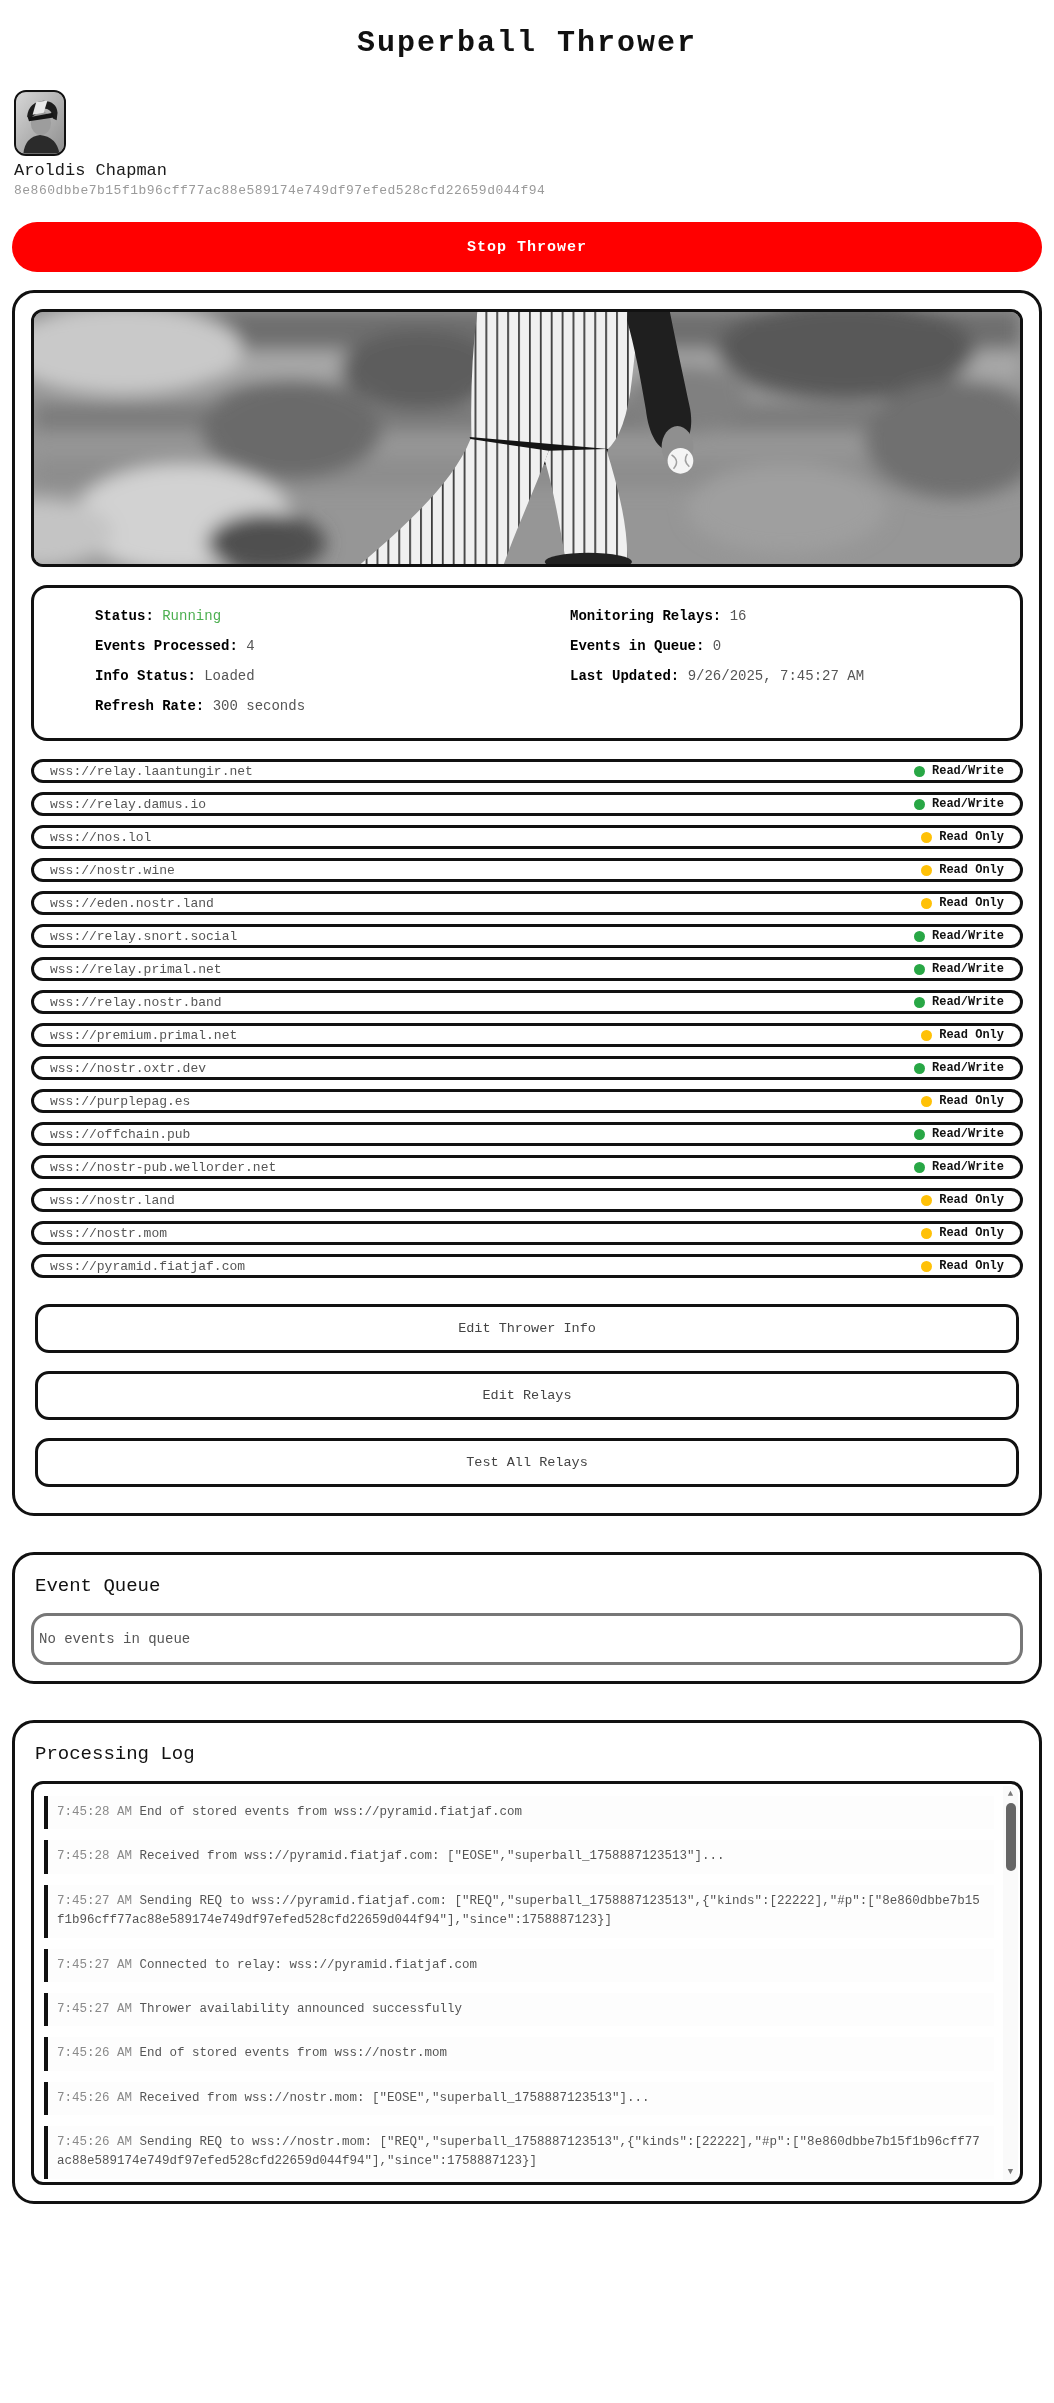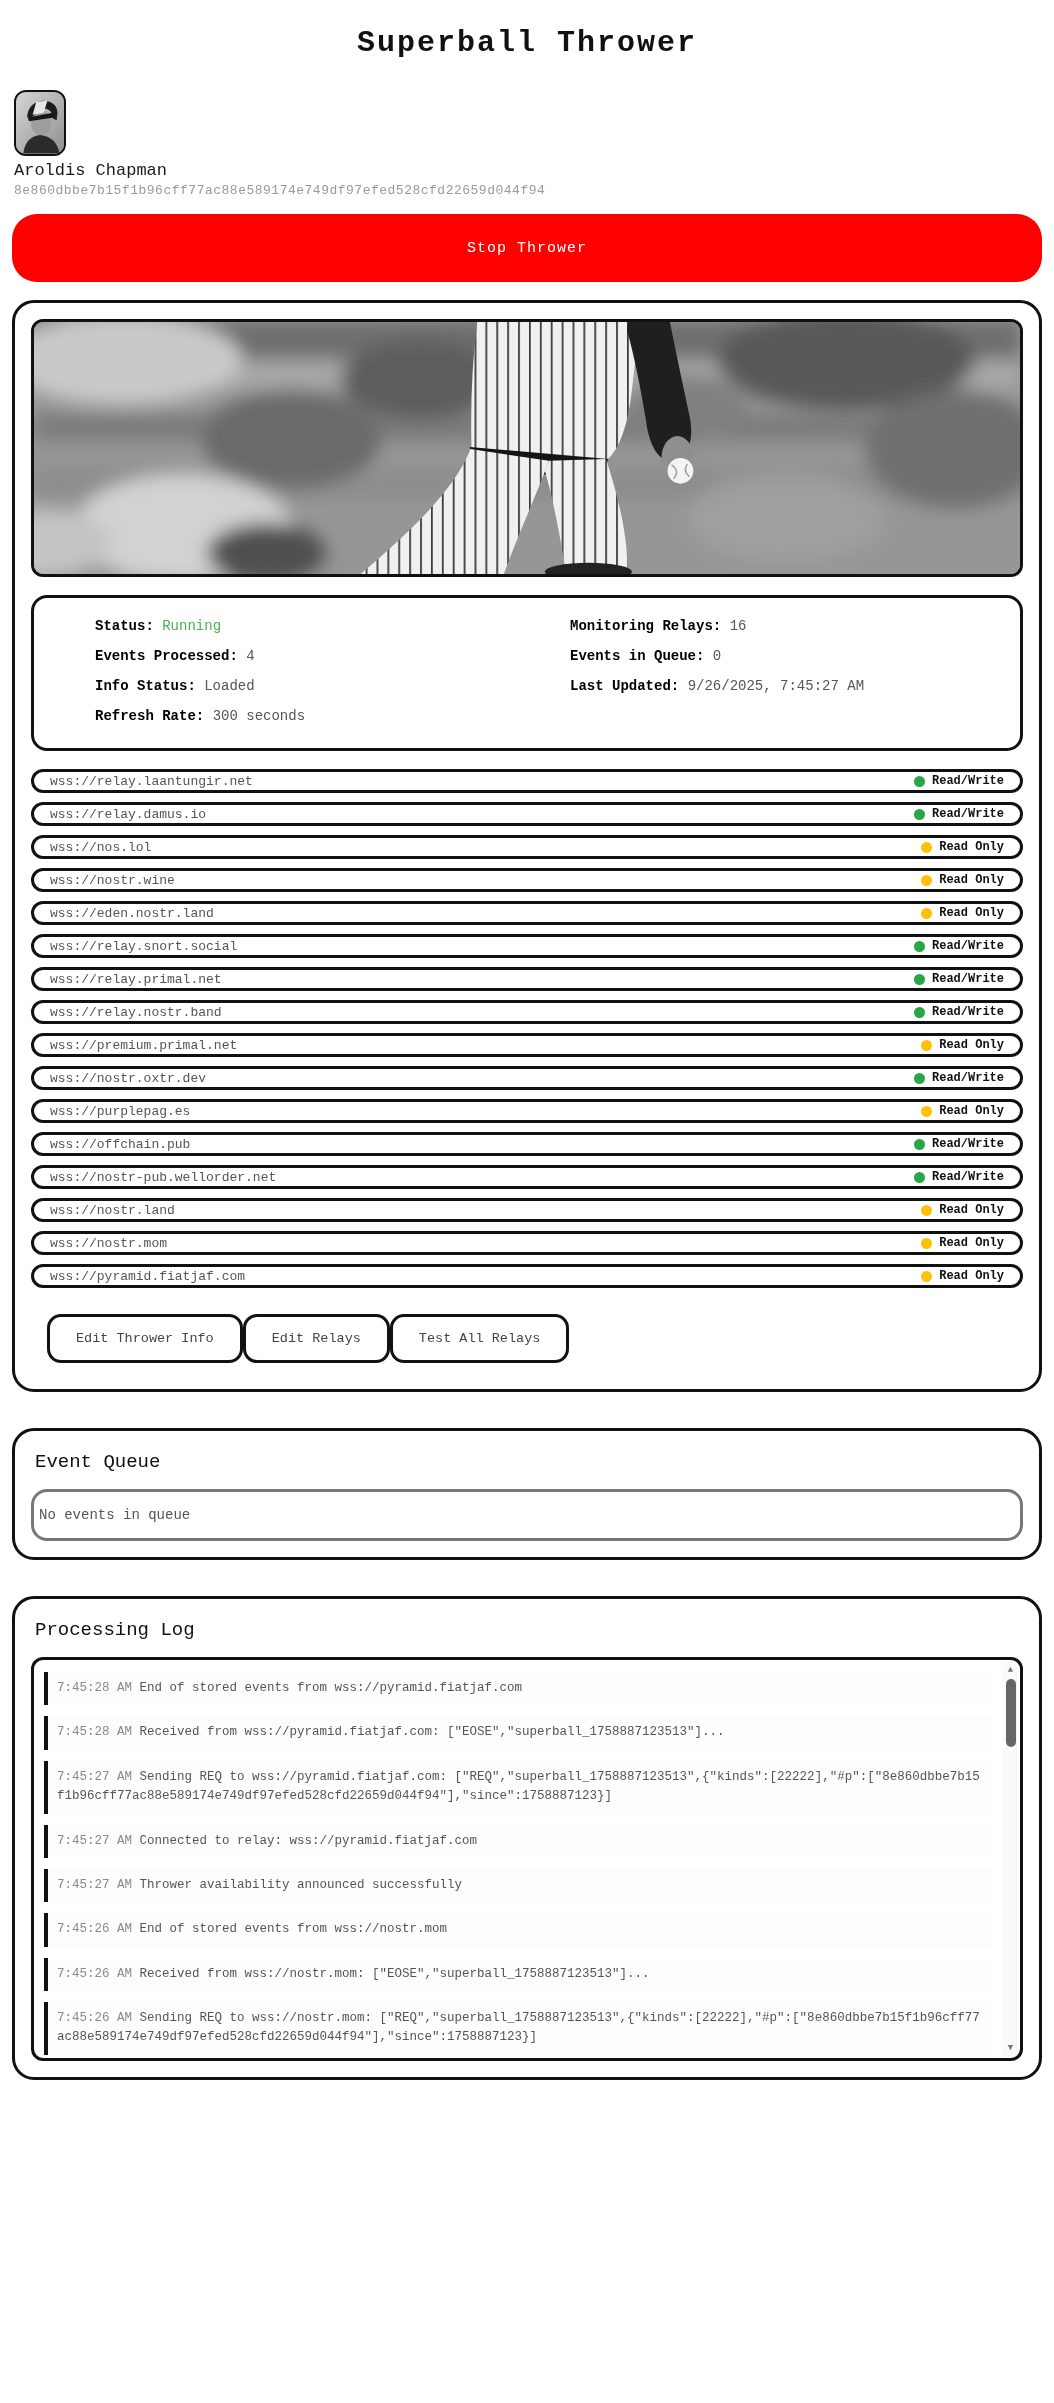--- a/index.html
+++ b/index.html
@@ -11,45 +11,45 @@
   .page { padding: 26px 12px 30px 12px; }
 
   
   .app-title {
     text-align: center;
     font-size: 30px;
     font-weight: 700;
     letter-spacing: 2px;
     margin-bottom: 30px;
   }
-  .thrower-info { margin: 0 0 16px 2px; }
+  .thrower-info { margin: 0 0 24px 2px; }
   .avatar {
     width: 52px; height: 66px;
     border: 2px solid #111;
     border-radius: 12px;
     overflow: hidden;
     background: #bbb;
   }
   .avatar svg { display:block; width: 100%; height: 100%; }
   .thrower-name { font-size: 17px; color: #1a1a1a; margin-top: 5px; }
   .thrower-pubkey { font-size: 13px; color: #9a9a9a; margin-top: 3px; letter-spacing: 0.5px; }
 
   
   .stop-button {
     display: block;
     width: 100%;
-    height: 68px;
+    height: 50px;
     margin: 14px 0 18px 0;
     background: #ff0000;
     color: #ffffff;
     border: none;
     border-radius: 25px;
     font-family: inherit;
     font-size: 15px;
-    font-weight: 400;
+    font-weight: 700;
     letter-spacing: 1px;
     cursor: pointer;
   }
 
   
   .card {
     border: 3px solid #111;
     border-radius: 22px;
     padding: 16px;
     background: #fff;
@@ -98,21 +98,21 @@
   .relay-badge { display: flex; align-items: center; padding-left: 16px; }
   .badge-dot {
     width: 11px; height: 11px;
     border-radius: 50%;
     margin-right: 7px;
     flex: 0 0 auto;
   }
   .badge-label { font-size: 12px; font-weight: 700; color: #111; white-space: nowrap; }
 
   
-  .actions-row { display: flex; margin: 26px 4px 10px 16px; }
+  .actions-row { display: flex; gap: 18px; margin: 26px 4px 10px 4px; flex-direction: column; }
   .action-button {
     background: #fff;
     border: 3px solid #111;
     border-radius: 14px;
     padding: 14px 26px;
     font-family: inherit;
     font-size: 13.5px;
     color: #444;
     cursor: pointer;
   }

